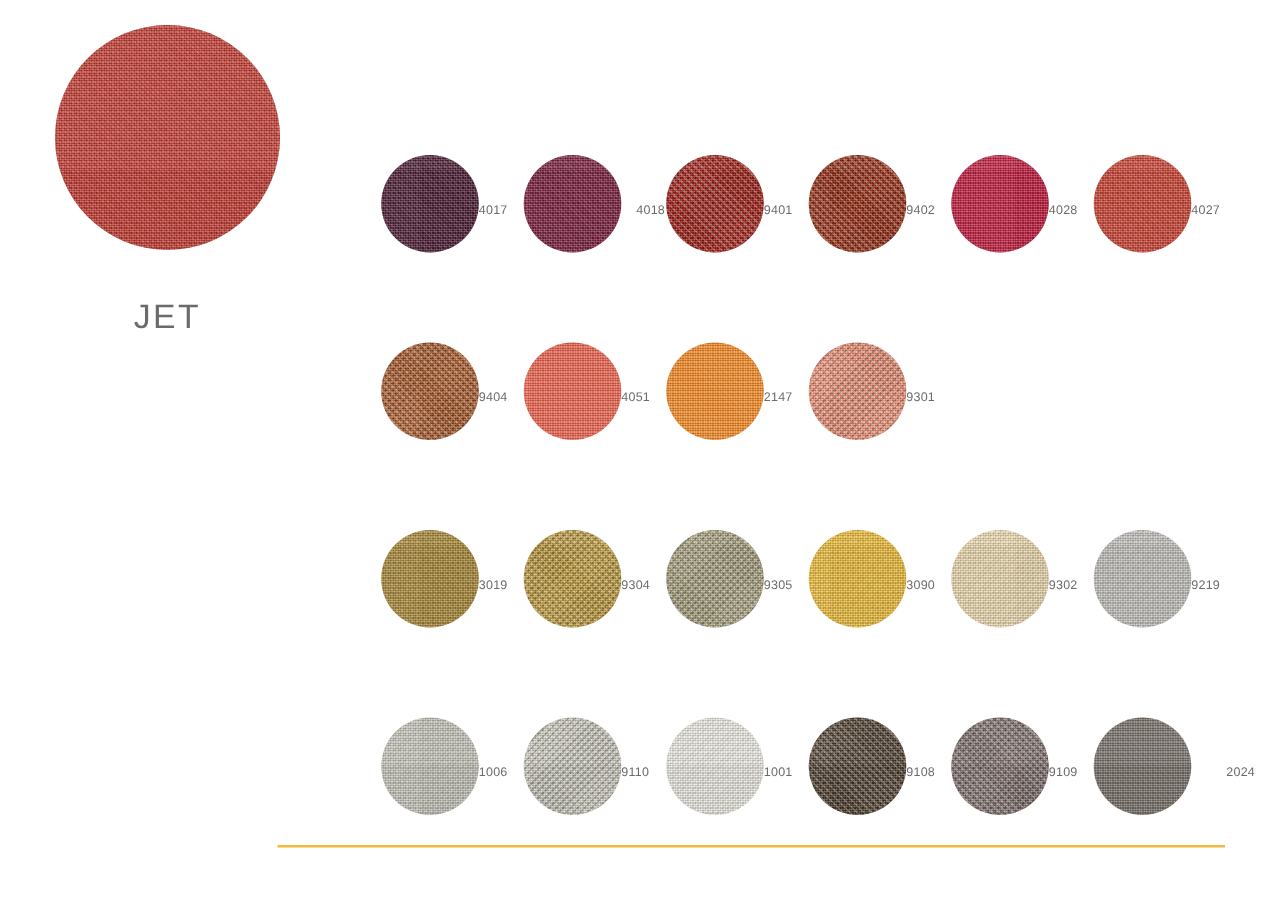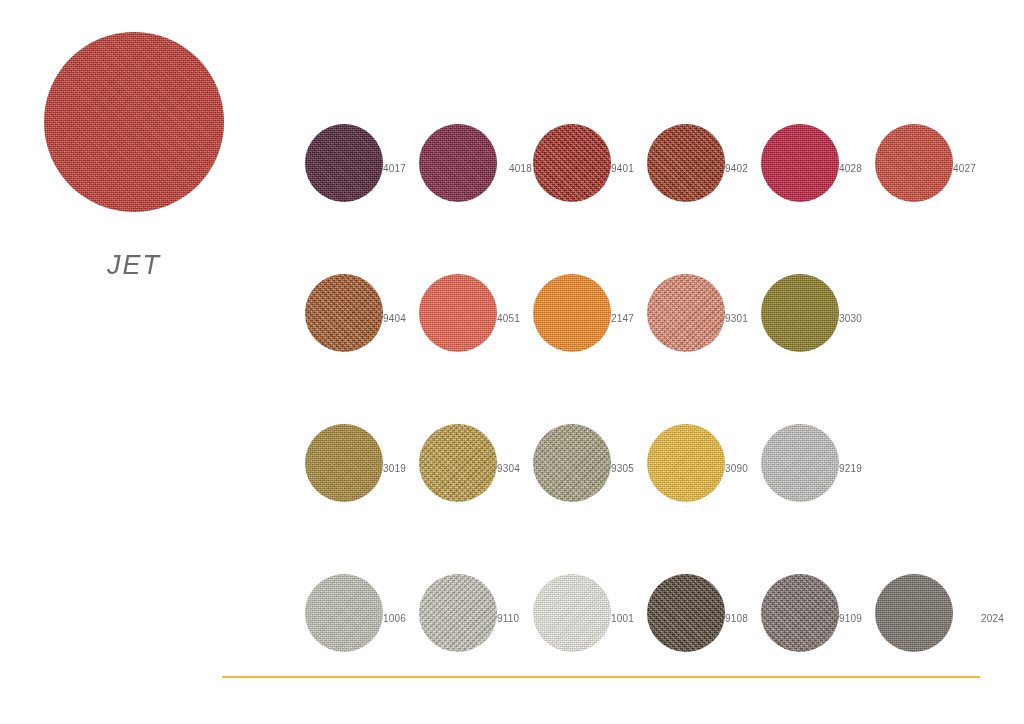--- a/index.html
+++ b/index.html
@@ -14,23 +14,22 @@
     position: relative;
     overflow: hidden;
     font-family: "Liberation Sans", sans-serif;
     -webkit-font-smoothing: antialiased;
   }
 
   
   #hero {
     position: absolute;
     left: 24px;
-    top: 32px;
+    top: 20px;
     width: 220px;
-    font-style: italic;
   }
   #hero-disc {
     width: 180px;
     height: 180px;
     margin: 0 auto;
     border-radius: 50%;
     position: relative;
     overflow: hidden;
   }
   #hero-label {
@@ -174,43 +173,43 @@
         <div class="code" style="color: rgb(107, 107, 107);">4051</div>
       </div>
       <div class="cell">
         <div class="disc smooth" style="background: rgb(242, 135, 34);"></div>
         <div class="code" style="color: rgb(107, 107, 107);">2147</div>
       </div>
       <div class="cell">
         <div class="disc coarse" style="background: rgb(233, 138, 111);"></div>
         <div class="code" style="color: rgb(107, 107, 107);">9301</div>
       </div>
-      <div class="cell">
-        <div class="disc smooth" style="background: rgb(139, 123, 36);"></div>
-        <div class="code" style="color: rgb(107, 107, 107);">3030</div>
-      </div>
     </div>
     <div class="grid-row">
       <div class="cell">
         <div class="disc" style="background: rgb(169, 136, 54);"></div>
         <div class="code" style="color: rgb(107, 107, 107);">3019</div>
       </div>
       <div class="cell">
         <div class="disc coarse" style="background: rgb(197, 160, 63);"></div>
         <div class="code" style="color: rgb(107, 107, 107);">9304</div>
       </div>
       <div class="cell">
         <div class="disc coarse" style="background: rgb(172, 165, 130);"></div>
         <div class="code" style="color: rgb(107, 107, 107);">9305</div>
       </div>
       <div class="cell">
         <div class="disc" style="background: rgb(239, 190, 58);"></div>
         <div class="code" style="color: rgb(107, 107, 107);">3090</div>
       </div>
       <div class="cell">
+        <div class="disc" style="background: rgb(236, 217, 174);"></div>
+        <div class="code" style="color: rgb(107, 107, 107);">9302</div>
+      </div>
+      <div class="cell">
         <div class="disc" style="background: rgb(197, 195, 191);"></div>
         <div class="code" style="color: rgb(107, 107, 107);">9219</div>
       </div>
     </div>
     <div class="grid-row">
       <div class="cell">
         <div class="disc" style="background: rgb(195, 194, 184);"></div>
         <div class="code" style="color: rgb(107, 107, 107);">1006</div>
       </div>
       <div class="cell">

